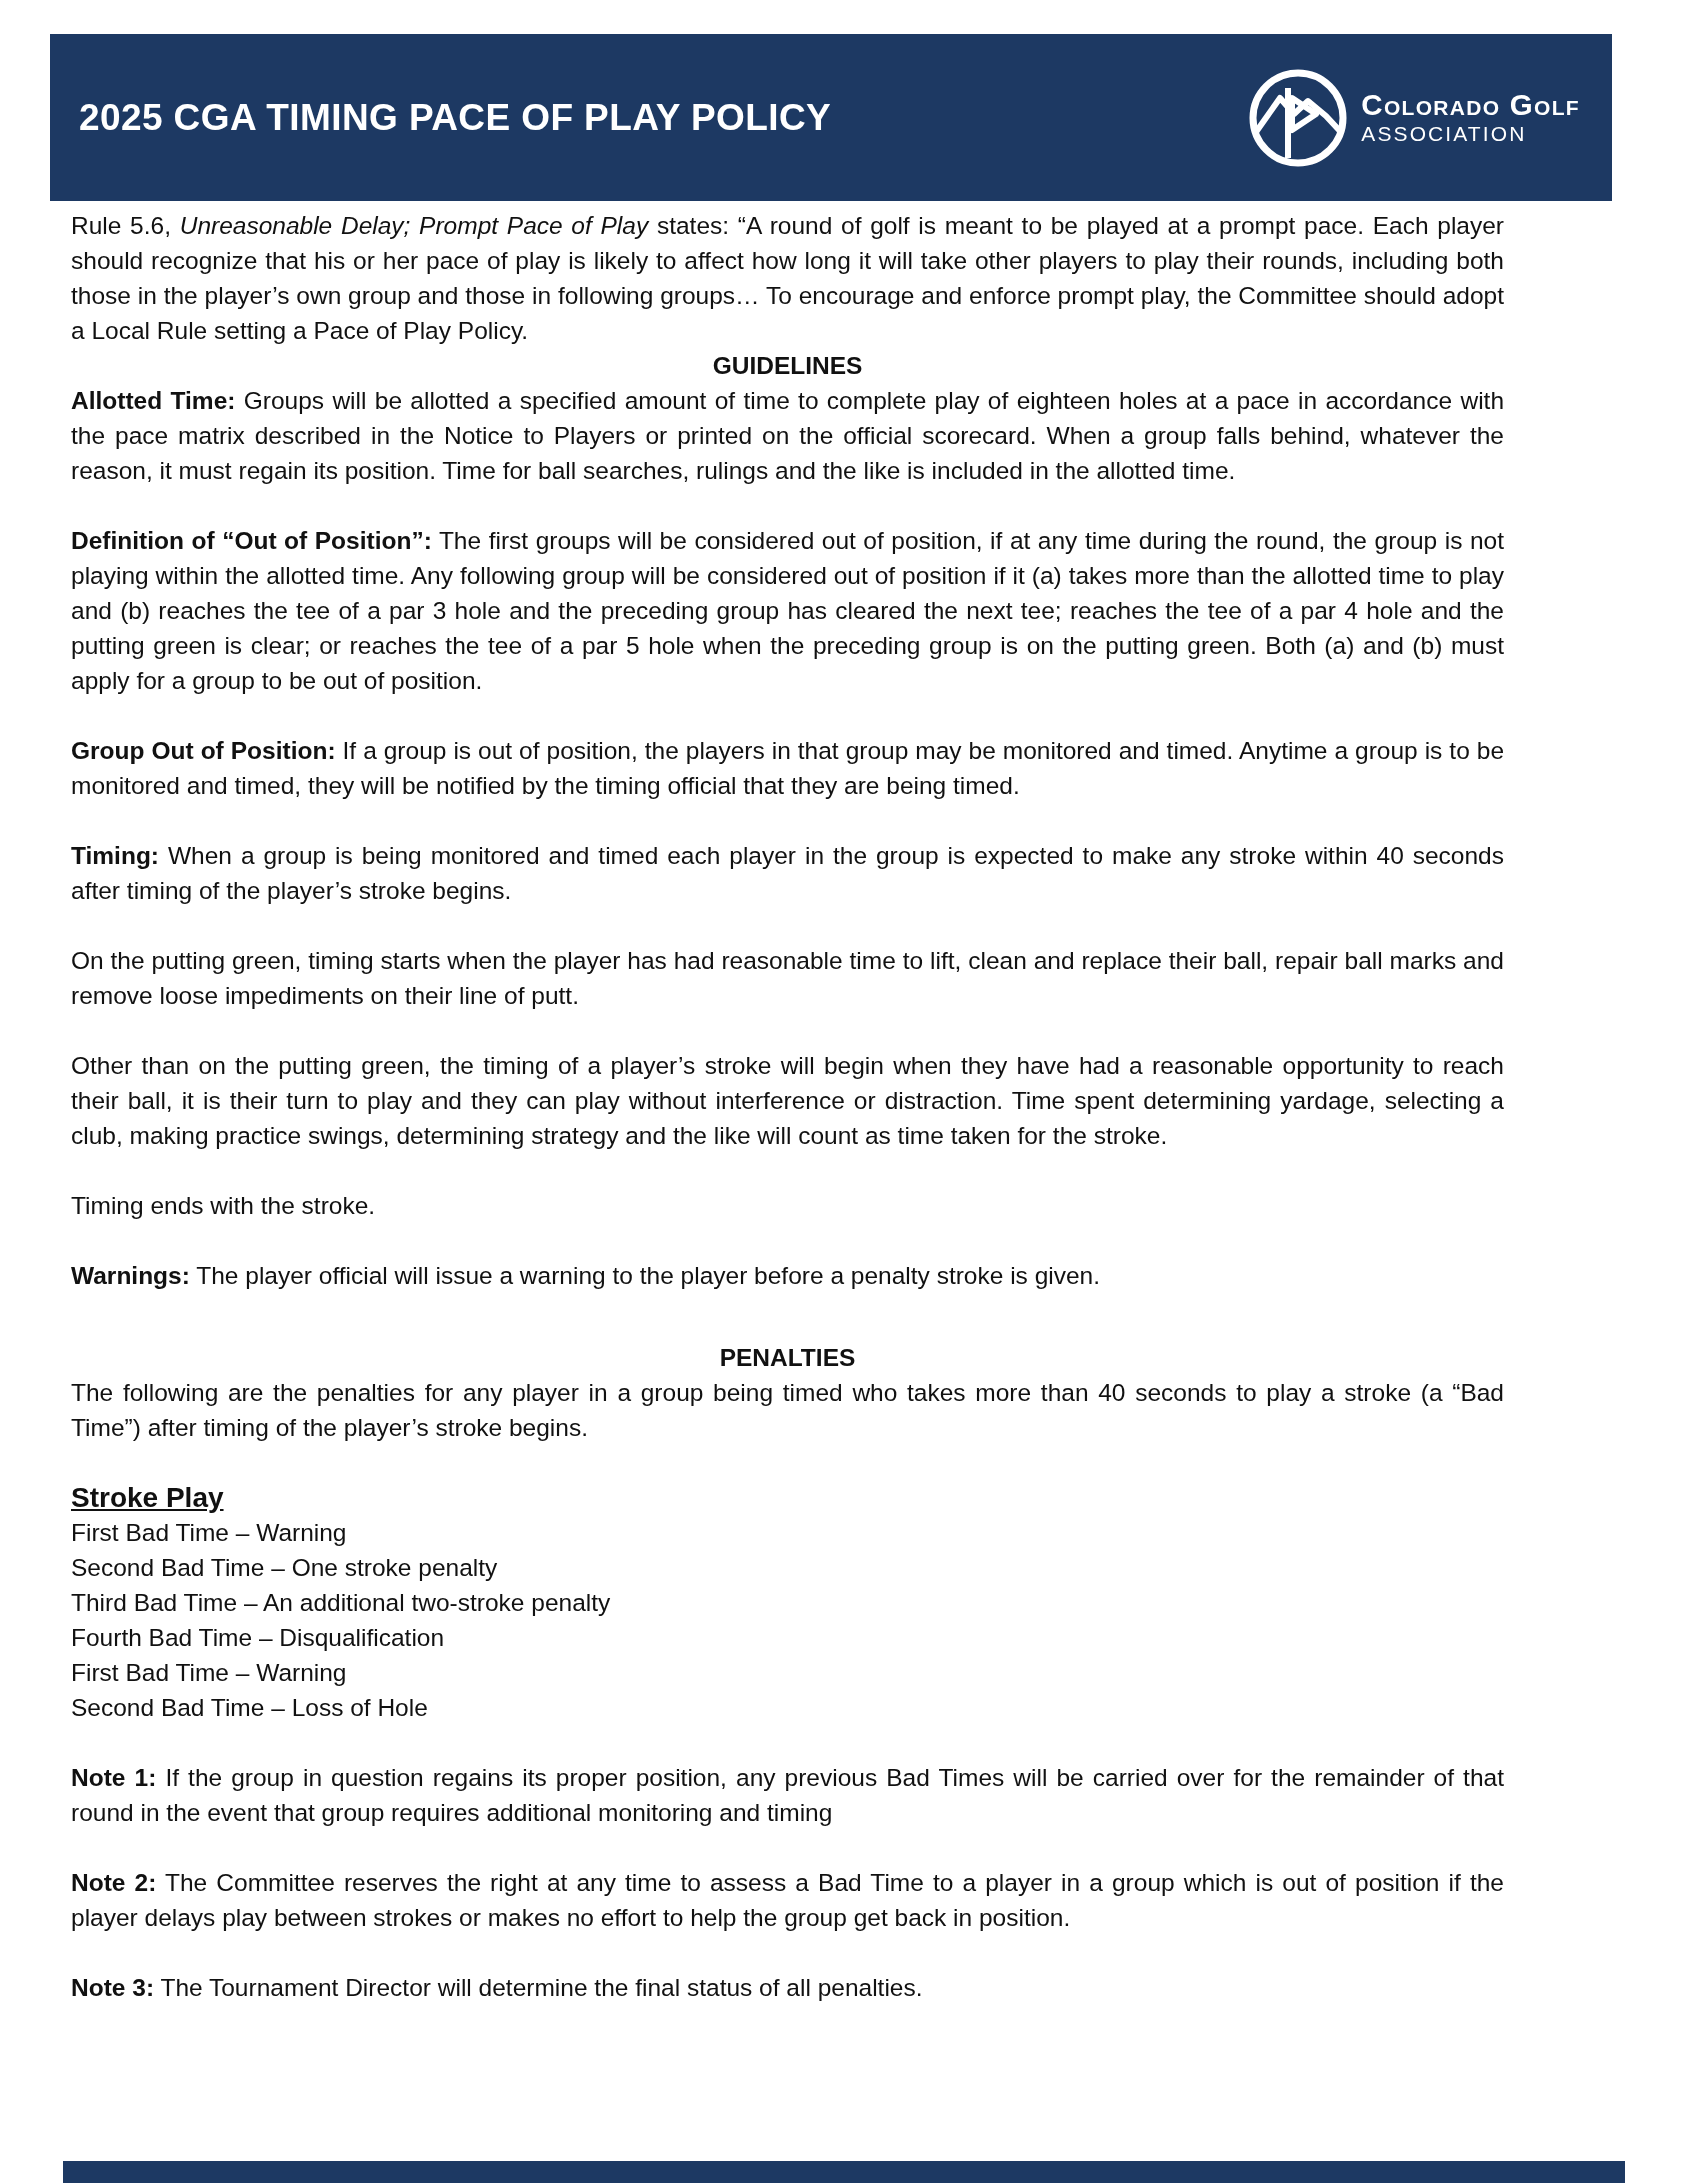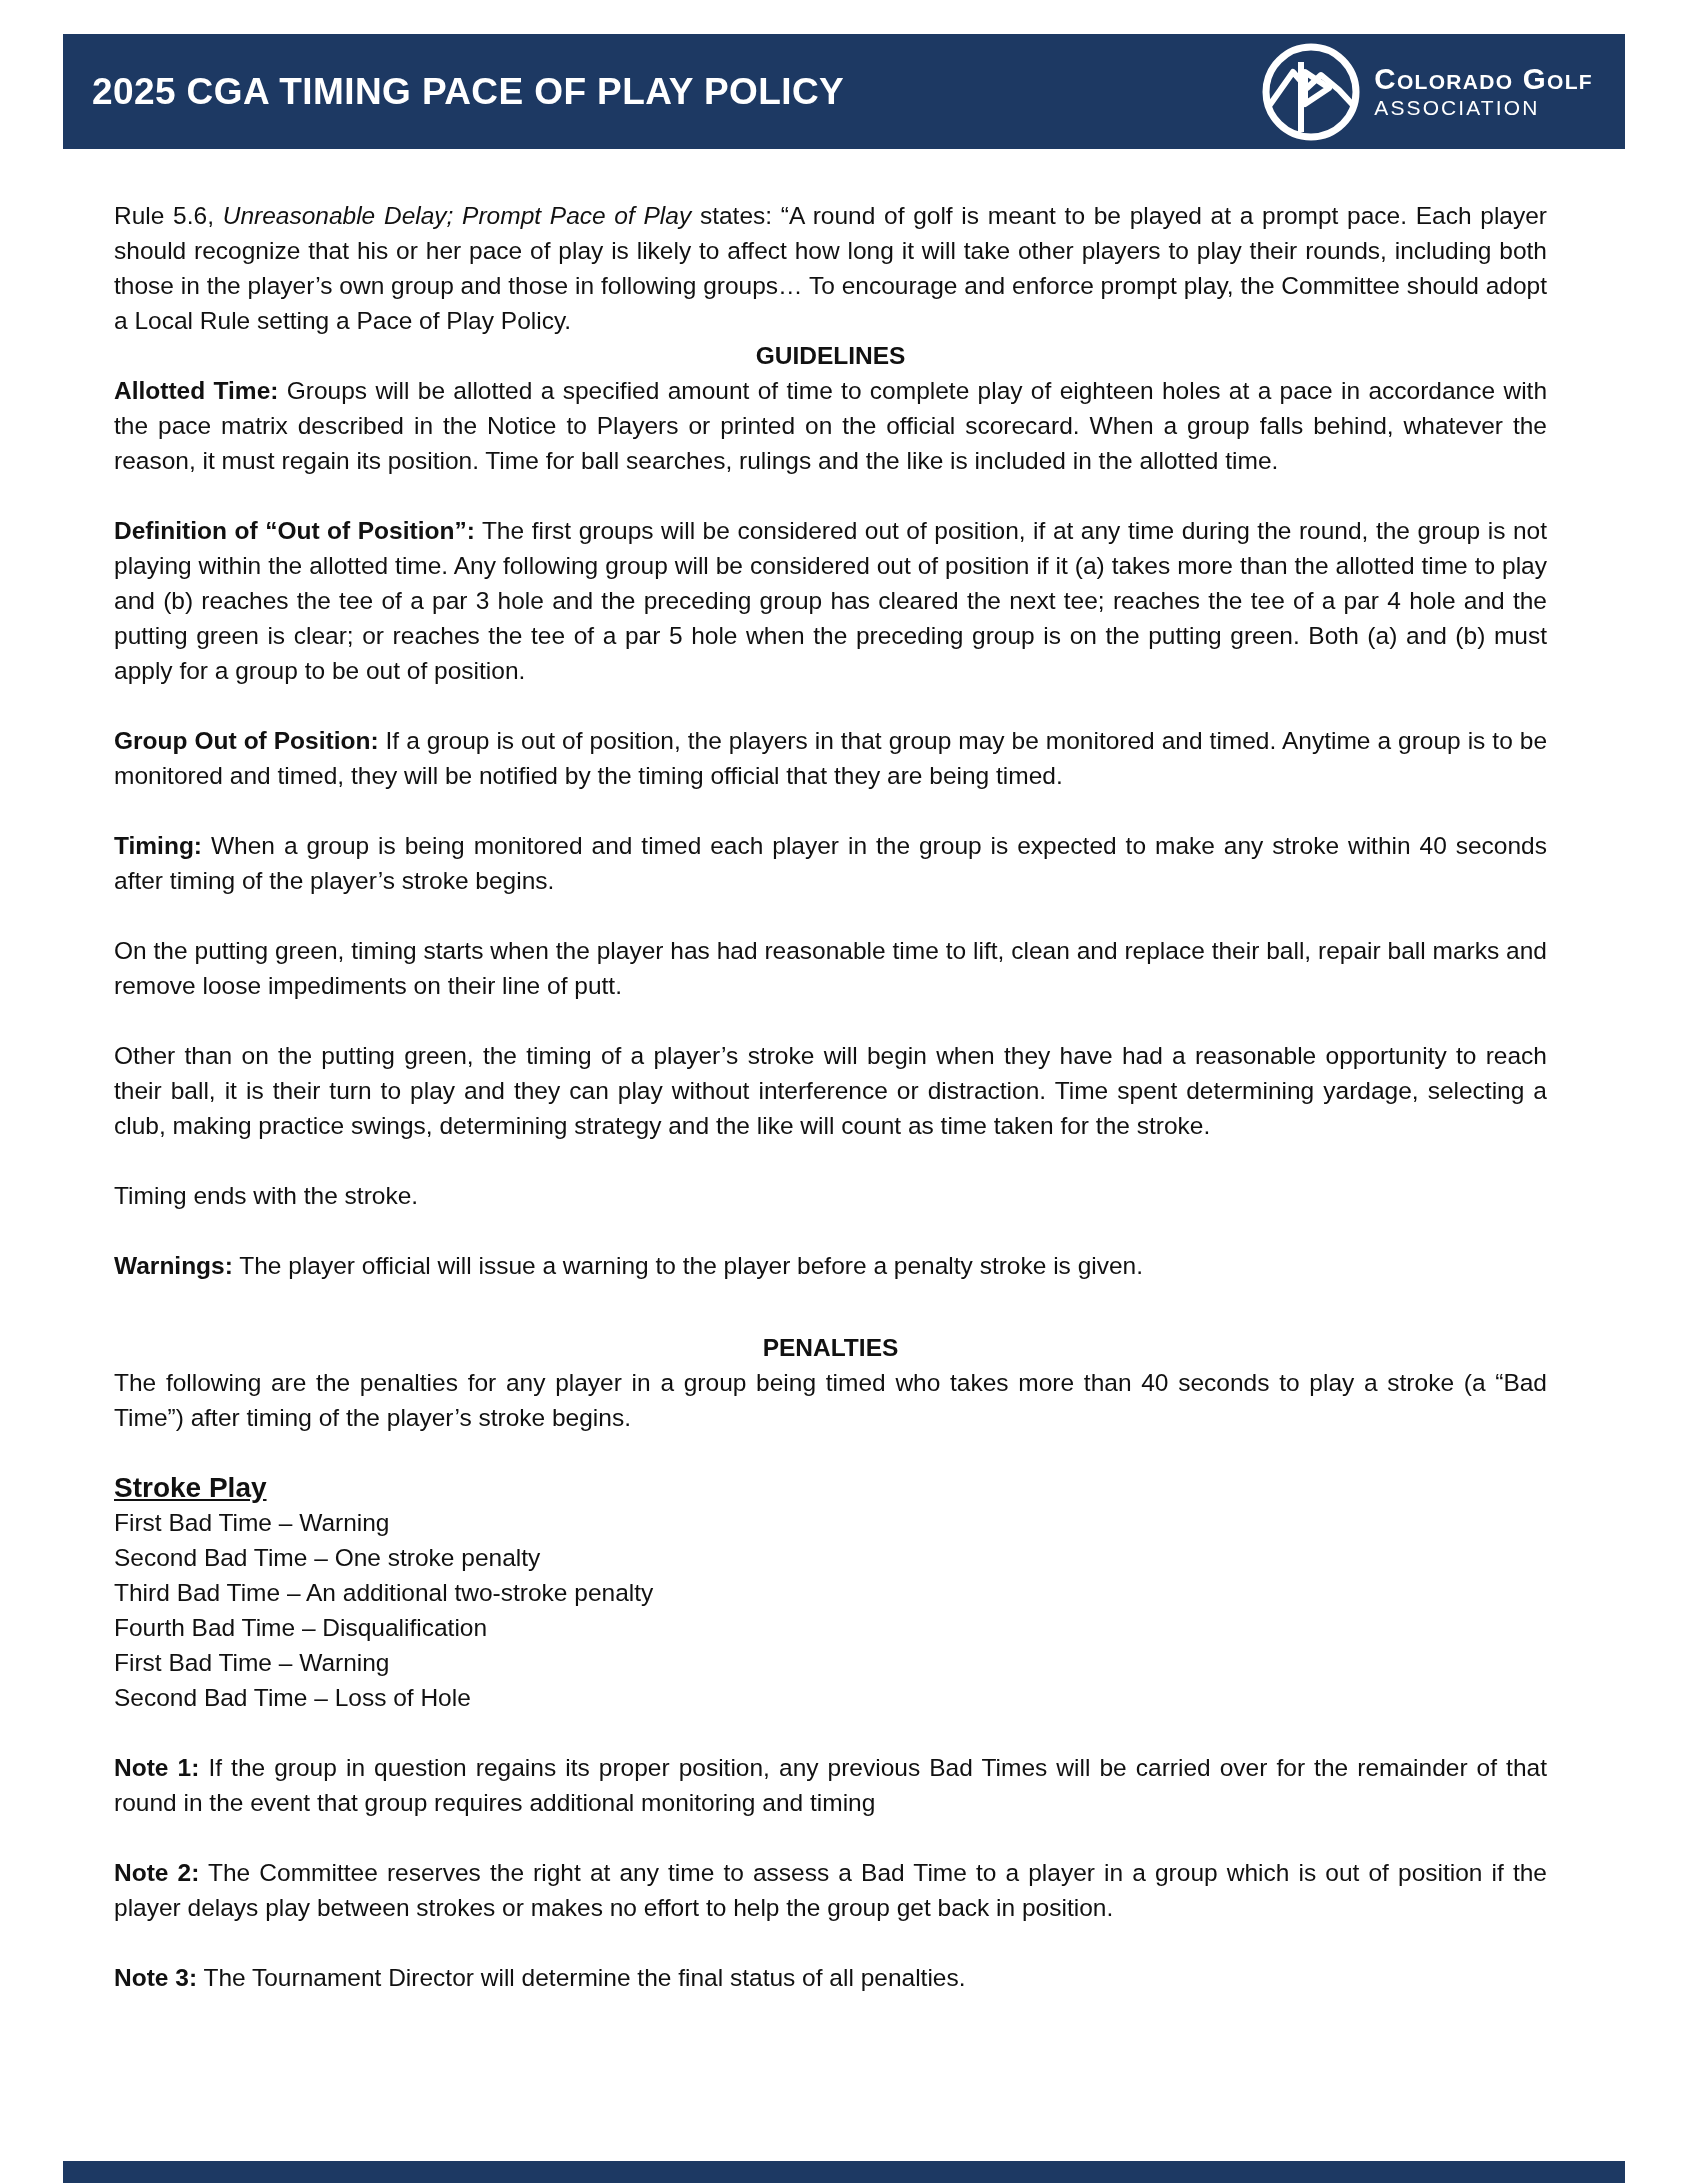--- a/index.html
+++ b/index.html
@@ -9,22 +9,22 @@
     width: 1687px;
     height: 2183px;
     background: #ffffff;
     font-family: "Liberation Sans", sans-serif;
     color: #111111;
     overflow: hidden;
   }
   
   .banner {
     position: absolute;
-    left: 63px; top: 34px;
-    width: 1562px; height: 115px;
+    left: 50px; top: 34px;
+    width: 1562px; height: 167px;
     background: #1d3963;
     display: flex;
     align-items: center;
     justify-content: space-between;
     padding: 0 32px 0 29px;
   }
   .banner-title {
     color: #ffffff;
     font-size: 37px;
     font-weight: bold;
@@ -49,24 +49,23 @@
   .logo-sub {
     color: #ffffff;
     font-size: 21px;
     font-weight: normal;
     letter-spacing: 2.1px;
     line-height: 25px;
   }
   
   .content {
     position: absolute;
-    left: 0; top: 198px;
+    left: 0; top: 208px;
     width: 1556px;
     padding: 0 52px 0 71px;
-    margin-left: 43px;
   }
   .content p, .content div.line {
     font-size: 24.5px;
     line-height: 35px;
     color: #111111;
   }
   p.just { text-align: justify; }
   p.gap { margin-bottom: 35px; }
   p.gap0 { margin-bottom: 0; }
   .center-head {

